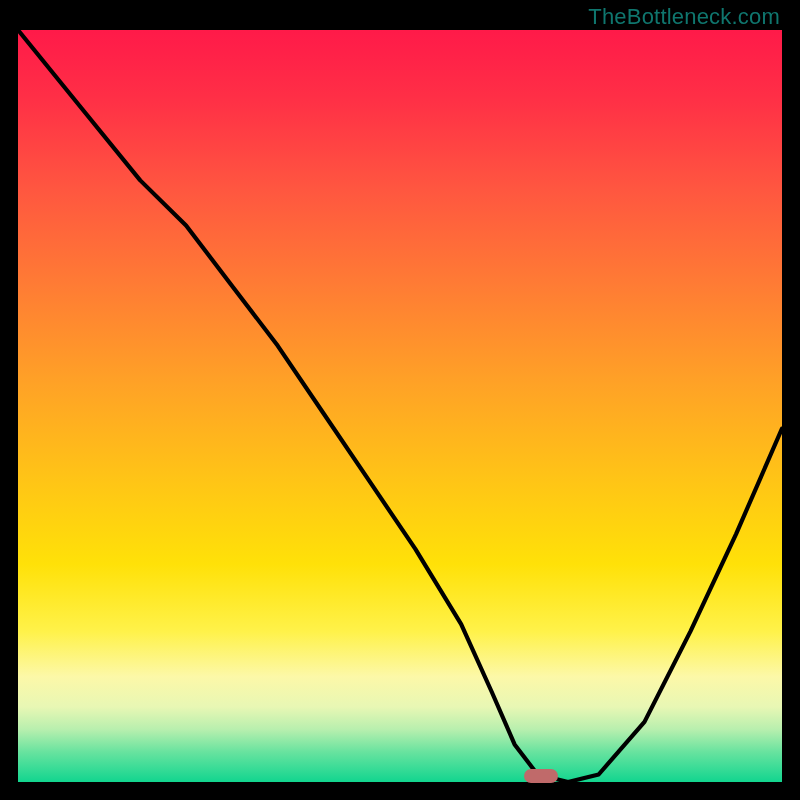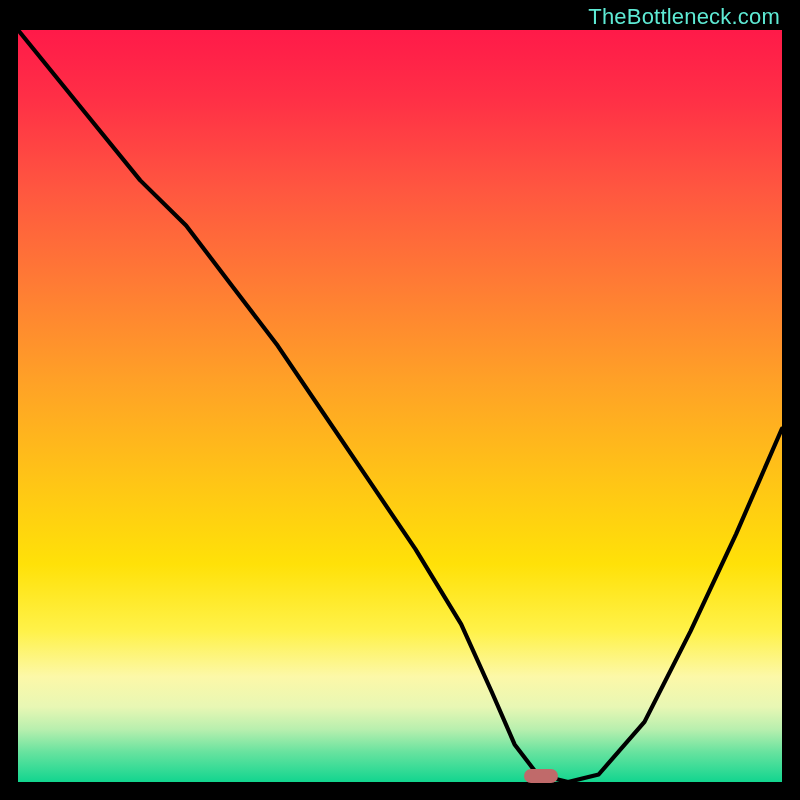--- a/index.html
+++ b/index.html
@@ -14,21 +14,21 @@
   .frame {
     position: relative;
     width: 800px;
     height: 800px;
     background: #000;
   }
   .watermark {
     position: absolute;
     top: 4px;
     right: 20px;
-    color: #5eead4;
+    color: #0f766e;
     font-size: 22px;
     letter-spacing: 0.2px;
     font-weight: 400;
     z-index: 5;
   }
   .plot {
     position: absolute;
     left: 18px;
     top: 30px;
     width: 764px;

